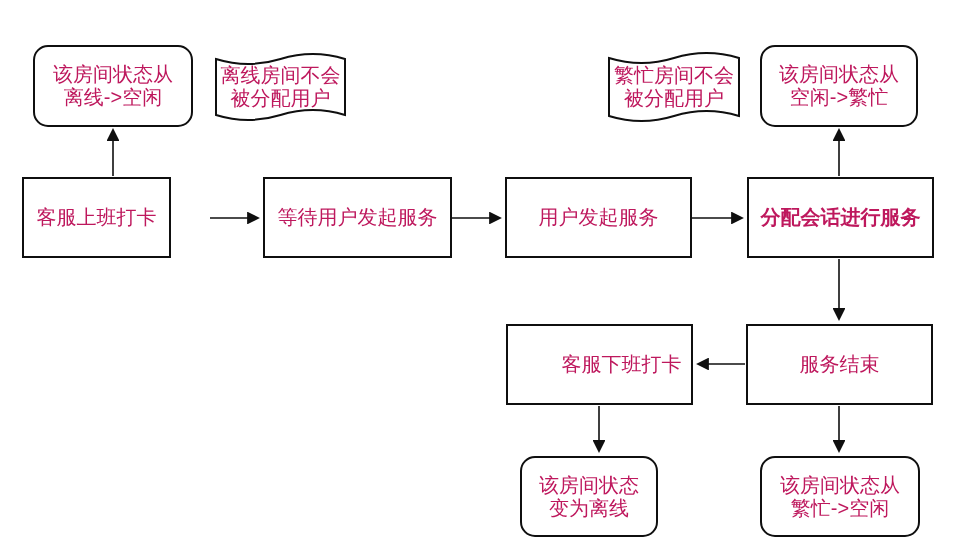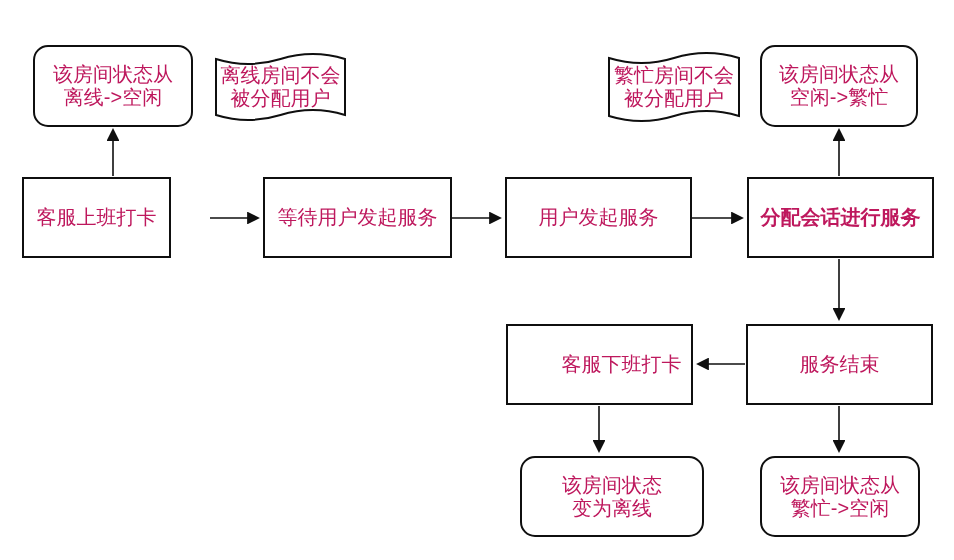--- a/index.html
+++ b/index.html
@@ -105,21 +105,21 @@
   </div>
 
   <div class="node rect" style="left:506px; top:324px; width:187px; height:81px;padding-left:44px;">
     <span>客服下班打卡</span>
   </div>
 
   <div class="node rect" style="left:746px; top:324px; width:187px; height:81px;">
     <span>服务结束</span>
   </div>
 
-  <div class="node rounded" style="left:520px; top:456px; width:184px; height:81px;">
+  <div class="node rounded" style="left:520px; top:456px; width:138px; height:81px;">
     <span>该房间状态</span>
     <span>变为离线</span>
   </div>
 
   <div class="node rounded" style="left:760px; top:456px; width:160px; height:81px;">
     <span>该房间状态从</span>
     <span>繁忙-&gt;空闲</span>
   </div>
 
 </div>

